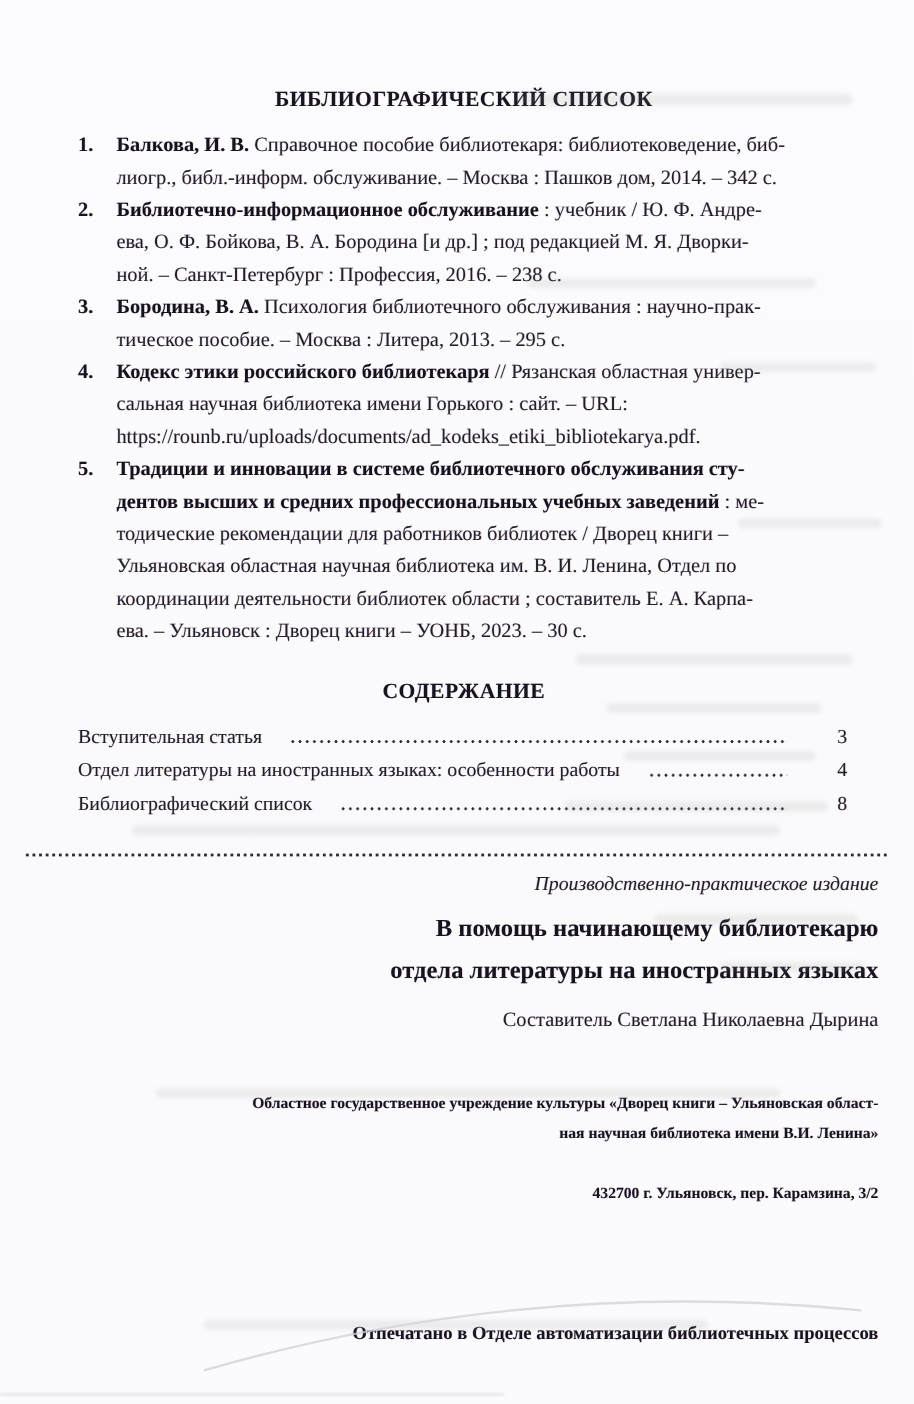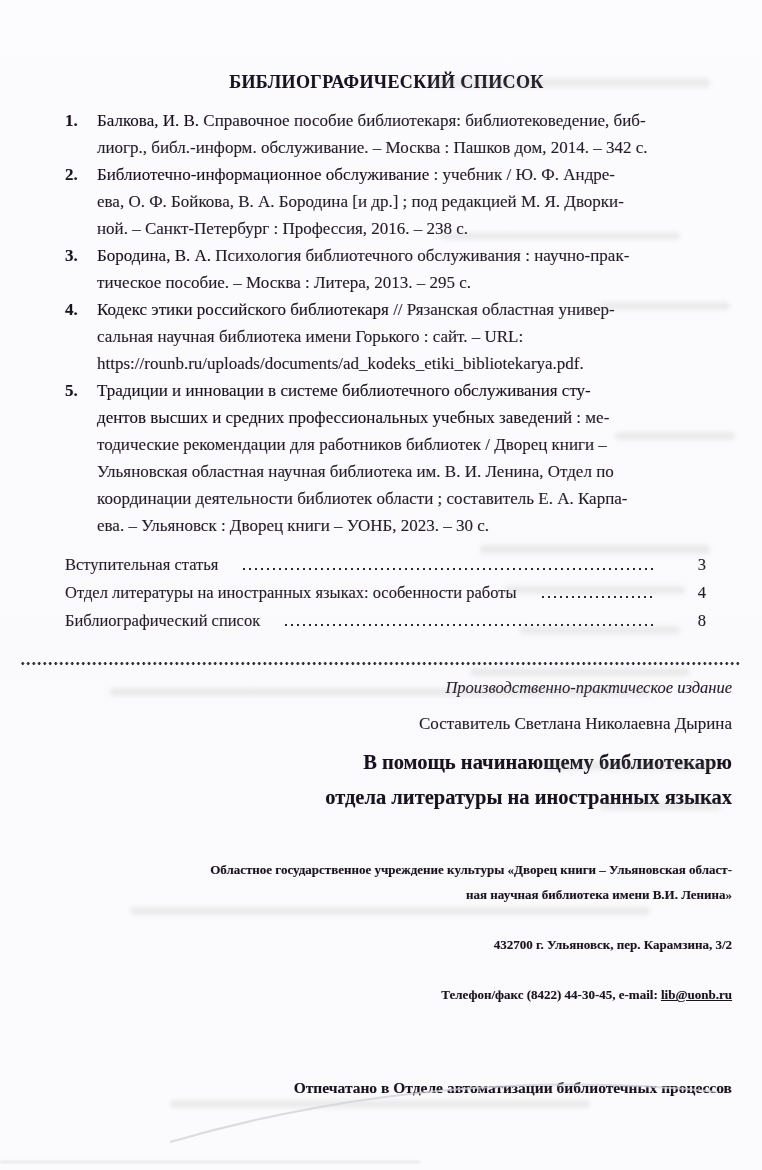--- a/index.html
+++ b/index.html
@@ -17,21 +17,21 @@
   }
   .bib-title,.toc-title{
     text-align:center;font-weight:bold;font-size:18px;line-height:24px;
     letter-spacing:0.4px;color:#16151f;margin:0 54px 0 65px;
   }
   .bib-title{margin-bottom:13px;}
   .bib-list{margin:0 52px 0 65px;padding:0;}
   .bib-item{display:flex;font-size:17px;line-height:27px;}
   .bib-num{flex:0 0 32px;font-weight:bold;color:#16151f;}
   .bib-text{flex:1 1 auto;white-space:pre-wrap;overflow-wrap:break-word;}
-  .bib-lead{font-weight:normal;color:#14131d;}
+  .bib-lead{font-weight:bold;color:#14131d;}
   .toc-title{margin-top:25px;}
   .toc{margin:12px 56px 0 65px;}
   .toc-row{display:flex;align-items:baseline;font-size:16.5px;line-height:28px;gap:16px;}
   .toc-label{flex:0 0 auto;}
   .toc-leader{
     flex:1 1 auto;align-self:flex-end;height:12px;margin:0 10px 4px 7px;
     background-image:radial-gradient(circle,#2b2a35 1.05px,rgba(0,0,0,0) 1.35px);
     background-size:6px 12px;background-position:0 100%;background-repeat:repeat-x;
   }
   .toc-page{flex:0 0 24px;text-align:right;}
@@ -106,20 +106,21 @@
       <span class="bib-num">5.</span>
       <span class="bib-text"><span class="bib-lead">Традиции и инновации в системе библиотечного обслуживания сту-
 дентов высших и средних профессиональных учебных заведений</span><span> : ме-
 тодические рекомендации для работников библиотек / Дворец книги –
 Ульяновская областная научная библиотека им. В. И. Ленина, Отдел по
 координации деятельности библиотек области ; составитель Е. А. Карпа-
 ева. – Ульяновск : Дворец книги – УОНБ, 2023. – 30 с.</span></span>
     </div>
   </div>
 
+  <div class="toc-title">СОДЕРЖАНИЕ</div>
 
   <div class="toc">
     <div class="toc-row">
       <span class="toc-label">Вступительная статья</span>
       <span class="toc-leader"></span>
       <span class="toc-page">3</span>
     </div>
     <div class="toc-row">
       <span class="toc-label">Отдел литературы на иностранных языках: особенности работы</span>
       <span class="toc-leader"></span>
@@ -129,29 +130,28 @@
       <span class="toc-label">Библиографический список</span>
       <span class="toc-leader"></span>
       <span class="toc-page">8</span>
     </div>
   </div>
 
   <div class="dots-rule"></div>
 
   <div class="center edition-type">Производственно-практическое издание</div>
 
+  <div class="center main-title"><span>В помощь начинающему библиотекарю</span><br><span>отдела литературы на иностранных языках</span></div>
+
   <div class="center compiler">Составитель Светлана Николаевна Дырина</div>
-
-  <div class="center main-title"><span>В помощь начинающему библиотекарю</span><br><span>отдела литературы на иностранных языках</span></div>
 
   <div class="center imprint">
     <span>Областное государственное учреждение культуры «Дворец книги – Ульяновская област-
 ная научная библиотека имени В.И. Ленина»</span><br>
     <span>432700 г. Ульяновск, пер. Карамзина, 3/2</span><br>
-    <span><span>Телефон/факс (8422) 44-30-45, e-mail: </span><span class="email">lib@uonb.ru</span></span>
   </div>
 
   <div class="center printed">
     <span>Отпечатано в Отделе автоматизации библиотечных процессов</span><br>
     
   </div>
 
 </div>
 
 </body></html>

